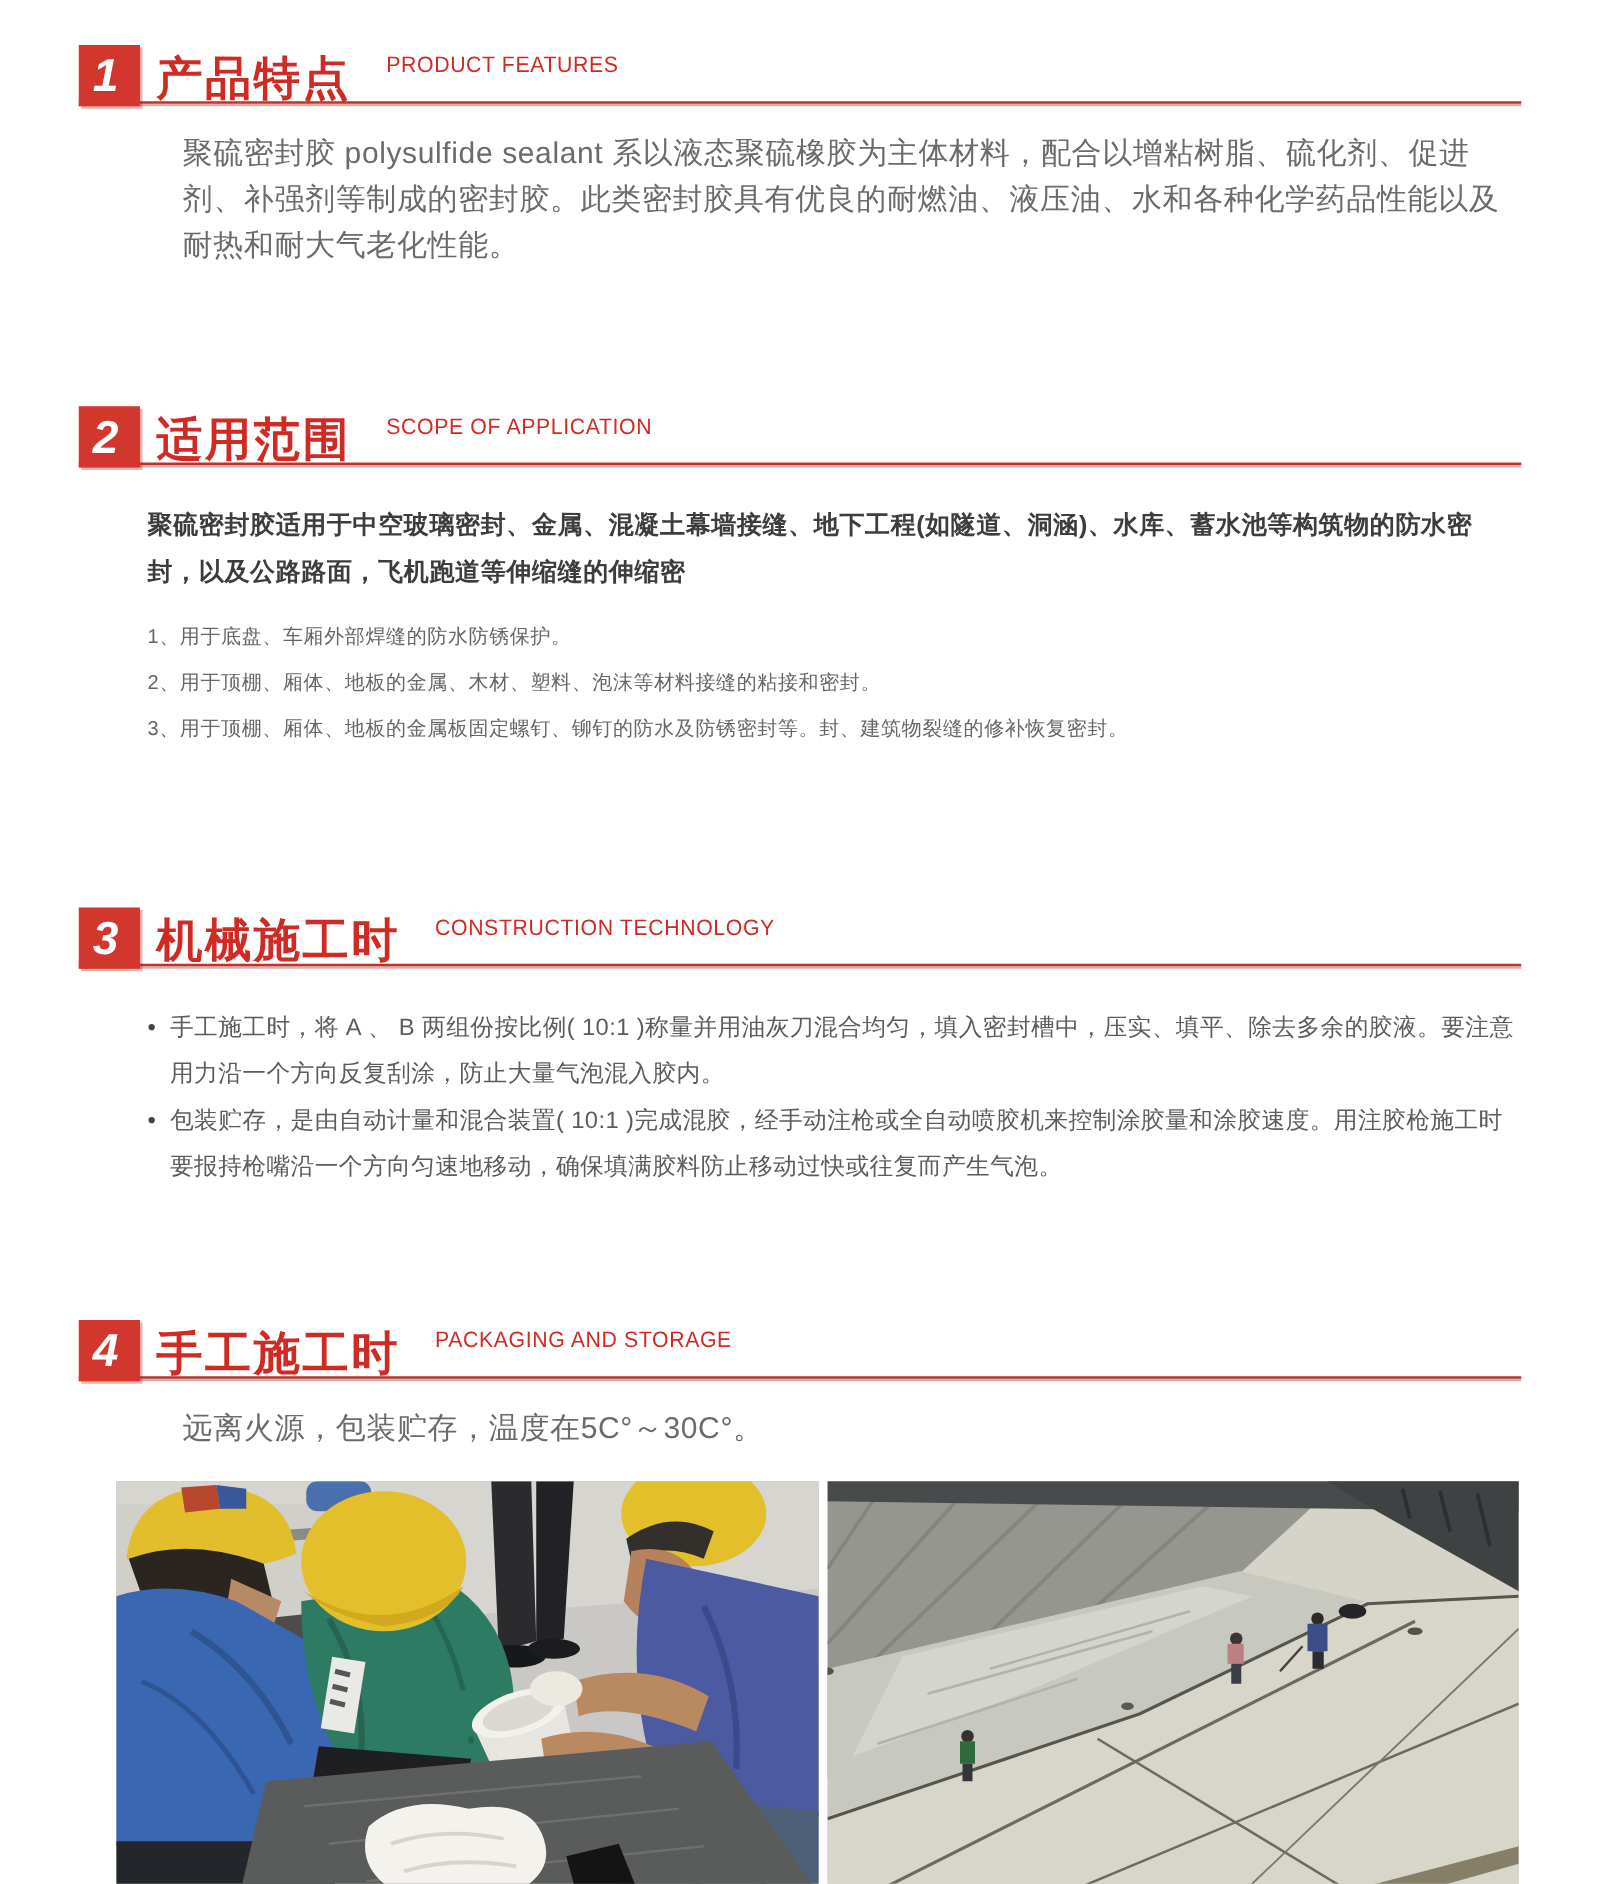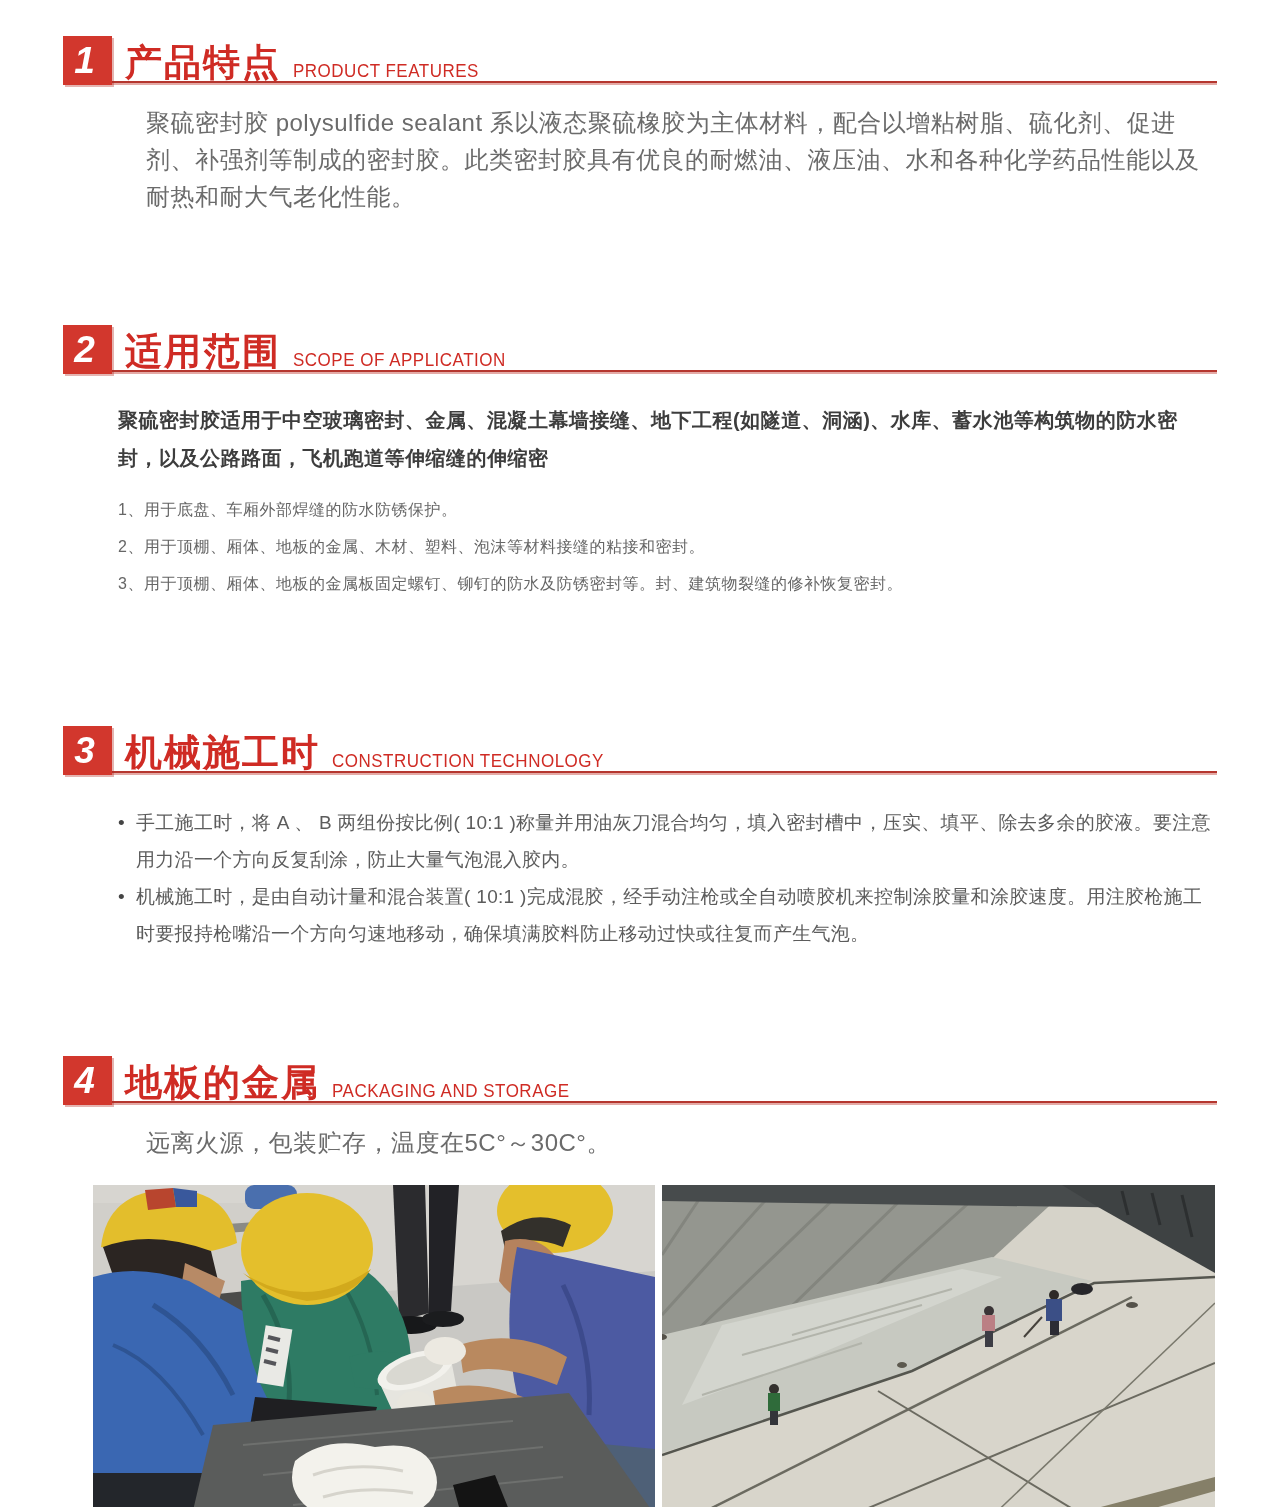--- a/index.html
+++ b/index.html
@@ -21,21 +21,21 @@
   .badge {
     position:absolute; left:0; top:0; width:49px; height:49px;
     background:#d2372d; color:#fff; z-index:2;
     display:flex; align-items:center; justify-content:center;
     font-size:37px; font-weight:bold; font-style:italic;
     padding-right:6px;
     box-shadow:2px 2px 0 rgba(178,40,32,.35);
   }
   .titles {
     position:absolute; left:62px; bottom:7px;
-    display:flex; align-items:flex-end; gap:12px; z-index:2;
+    display:flex; align-items:flex-start; gap:28px; z-index:2;
     white-space:nowrap;
   }
   .title-zh {
     color:#cf2b24; font-size:37px; font-weight:bold; line-height:1;
     letter-spacing:2px;
   }
   .title-en {
     color:#cf2b24; font-size:17px; font-weight:normal; line-height:1;
     letter-spacing:.5px; padding-bottom:1px;
     transform:scaleY(1.05); transform-origin:bottom;
@@ -115,33 +115,33 @@
         <span class="title-en">CONSTRUCTION TECHNOLOGY</span>
       </div>
     </div>
     <ul class="bullets">
       <li>
         <span class="dot">•</span>
         <span class="btxt">手工施工时，将 A 、 B 两组份按比例( 10:1 )称量并用油灰刀混合均匀，填入密封槽中，压实、填平、除去多余的胶液。要注意用力沿一个方向反复刮涂，防止大量气泡混入胶内。</span>
       </li>
       <li>
         <span class="dot">•</span>
-        <span class="btxt">机械施工时，是由自动计量和混合装置( 10:1 )完成混胶，经手动注枪或全自动喷胶机来控制涂胶量和涂胶速度。用注胶枪施工时要报持枪嘴沿一个方向匀速地移动，确保填满胶料防止移动过快或往复而产生气泡。</span>
+        <span class="btxt">包装贮存，是由自动计量和混合装置( 10:1 )完成混胶，经手动注枪或全自动喷胶机来控制涂胶量和涂胶速度。用注胶枪施工时要报持枪嘴沿一个方向匀速地移动，确保填满胶料防止移动过快或往复而产生气泡。</span>
       </li>
     </ul>
   </section>
 
   <section class="sec-4">
     <div class="sec-head">
       <div class="rule"></div>
       <div class="badge">
         <span>4</span>
       </div>
       <div class="titles">
-        <span class="title-zh">地板的金属</span>
+        <span class="title-zh">手工施工时</span>
         <span class="title-en">PACKAGING AND STORAGE</span>
       </div>
     </div>
     <p class="sec-body">远离火源，包装贮存，温度在5C°～30C°。</p>
   </section>
 
   <div class="gallery">
 
     <div class="photo">
       <svg width="562" height="360" viewBox="0 0 562 360" xmlns="http://www.w3.org/2000/svg">

